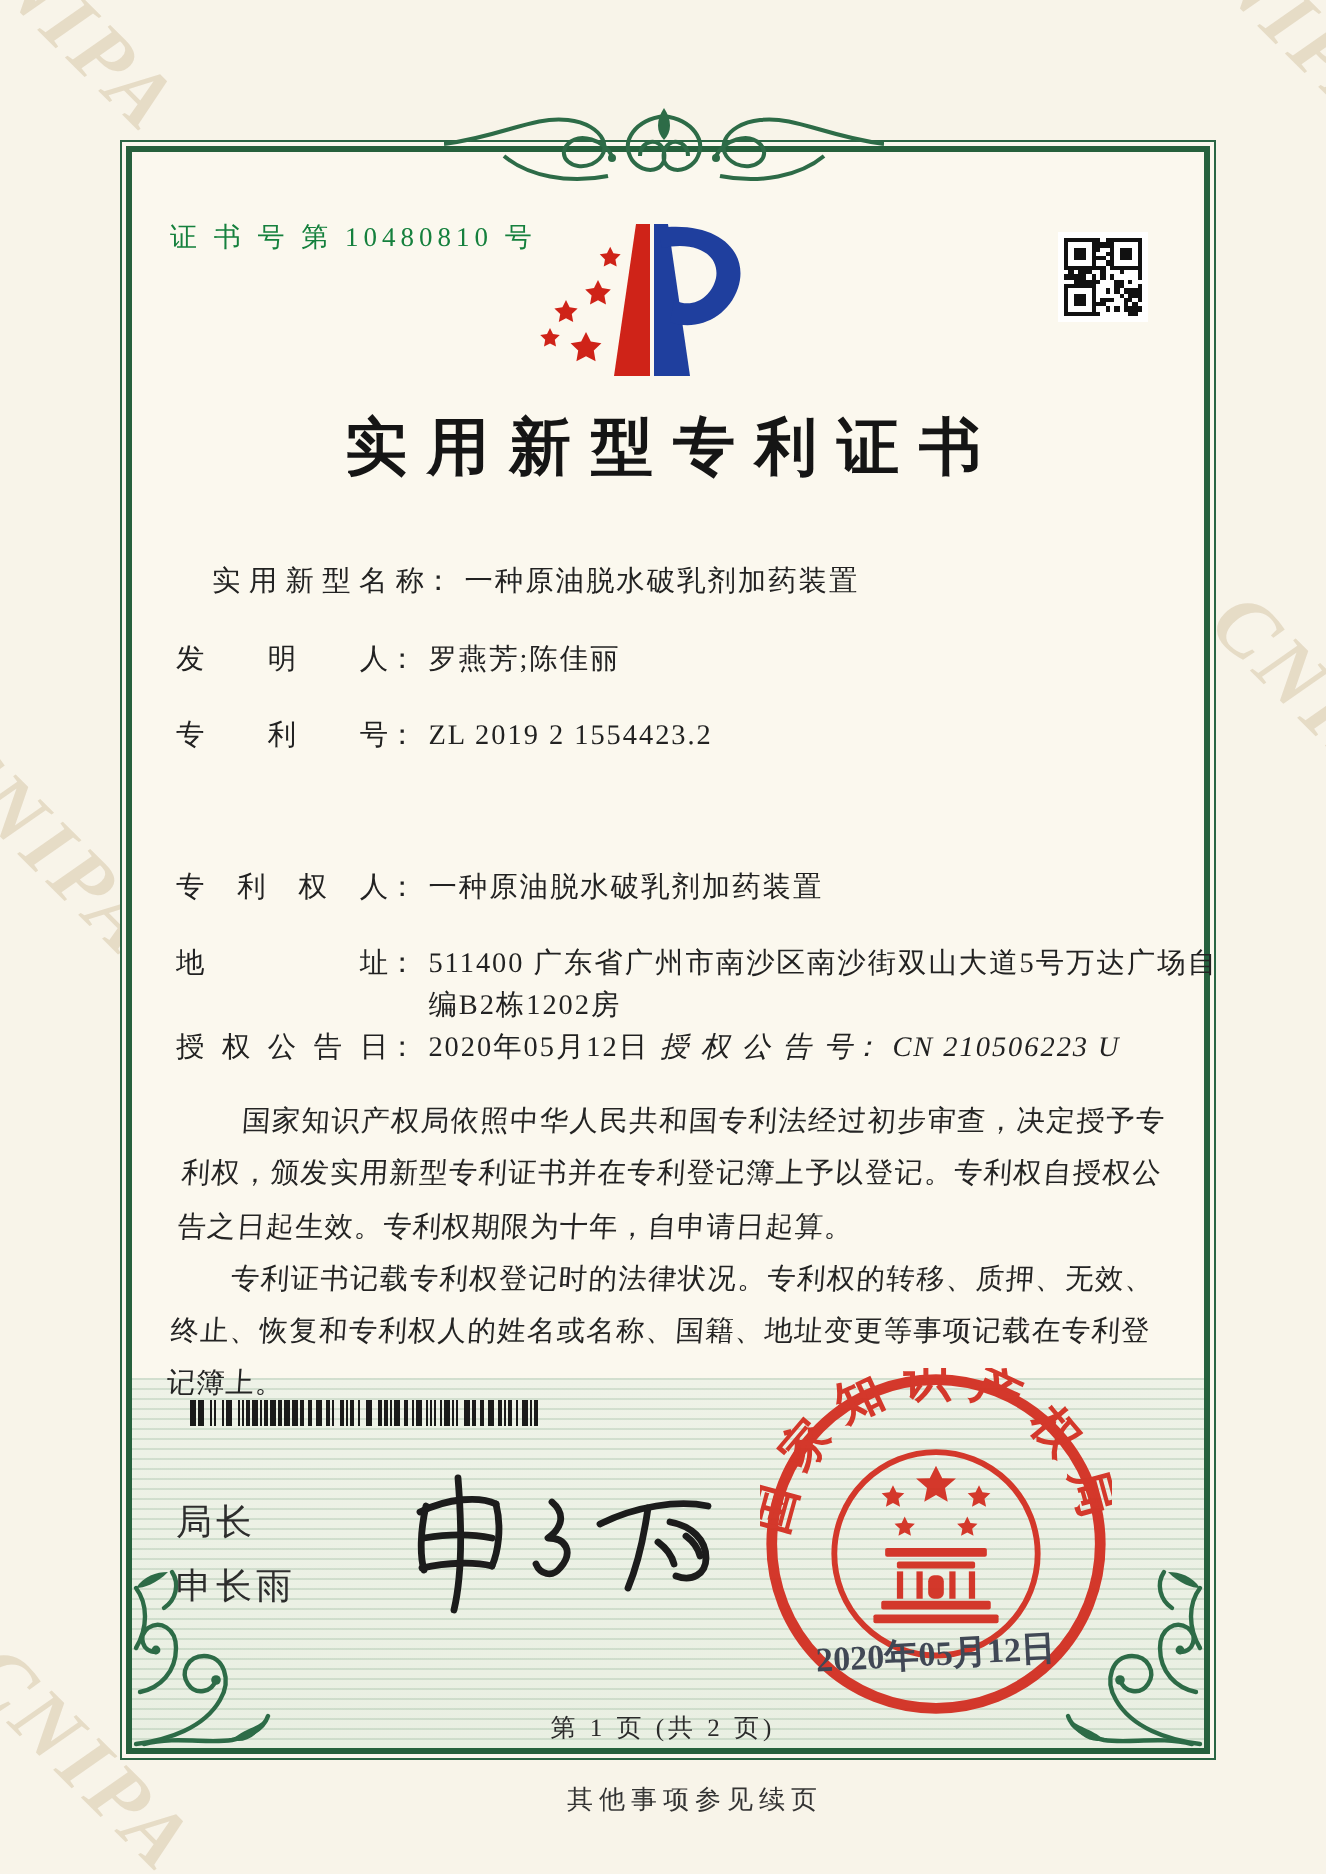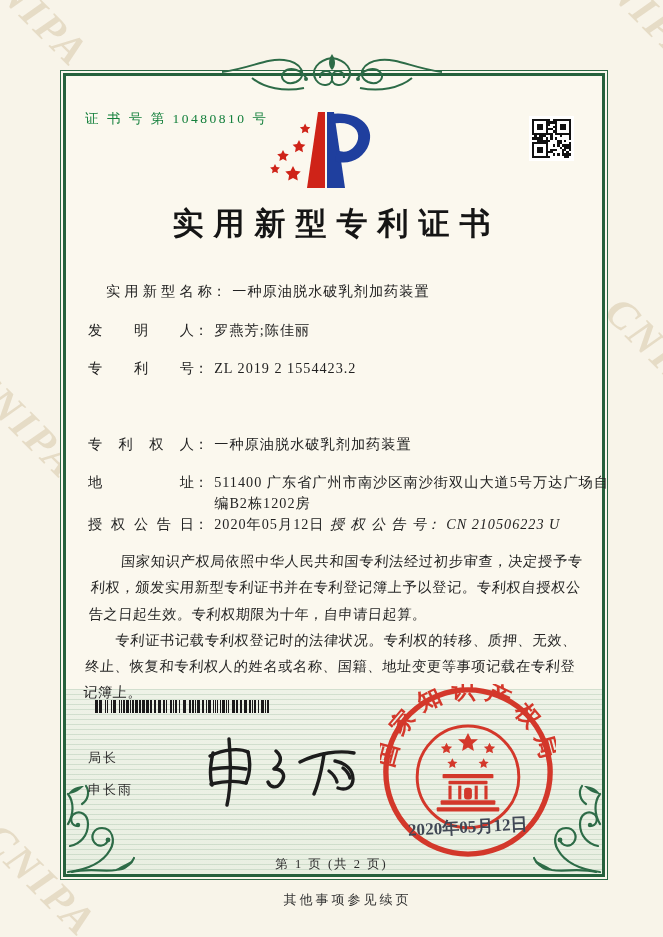--- a/index.html
+++ b/index.html
@@ -46,21 +46,21 @@
   .fval.wrap{white-space:normal;width:398px;}
   .pair2{position:absolute;left:242px;top:0;white-space:nowrap;font-style:italic;}
   .pair2 .flabel{width:96px;}
 
   .paras{position:absolute;left:88px;top:548px;width:490px;font-size:14.2px;line-height:1.85;color:#242424;
      text-align:justify;transform:skewX(-4deg);}
   .paras p{margin:0;text-indent:2em;letter-spacing:0.5px;}
 
   .barcode{position:absolute;left:95px;top:700px;width:178px;height:13px;}
 
-  .director{position:absolute;left:88px;font-family:"Liberation Sans",sans-serif;font-size:13px;color:#2d2d2d;letter-spacing:2px;}
+  .director{position:absolute;left:88px;font-family:"Liberation Sans",sans-serif;font-size:18px;color:#2d2d2d;letter-spacing:2px;}
   .director.l1{top:749px;}
   .director.l2{top:781px;}
 
   .signature{position:absolute;left:196px;top:726px;}
 
   .seal{position:absolute;left:380px;top:684px;}
 
   .page-info{position:absolute;left:0;width:663px;top:856px;text-align:center;font-size:12.5px;color:#2b2b2b;letter-spacing:2px;z-index:5;}
   .footer-note{position:absolute;left:16px;width:663px;top:891px;text-align:center;font-size:13px;color:#333;letter-spacing:3px;z-index:5;}
 

